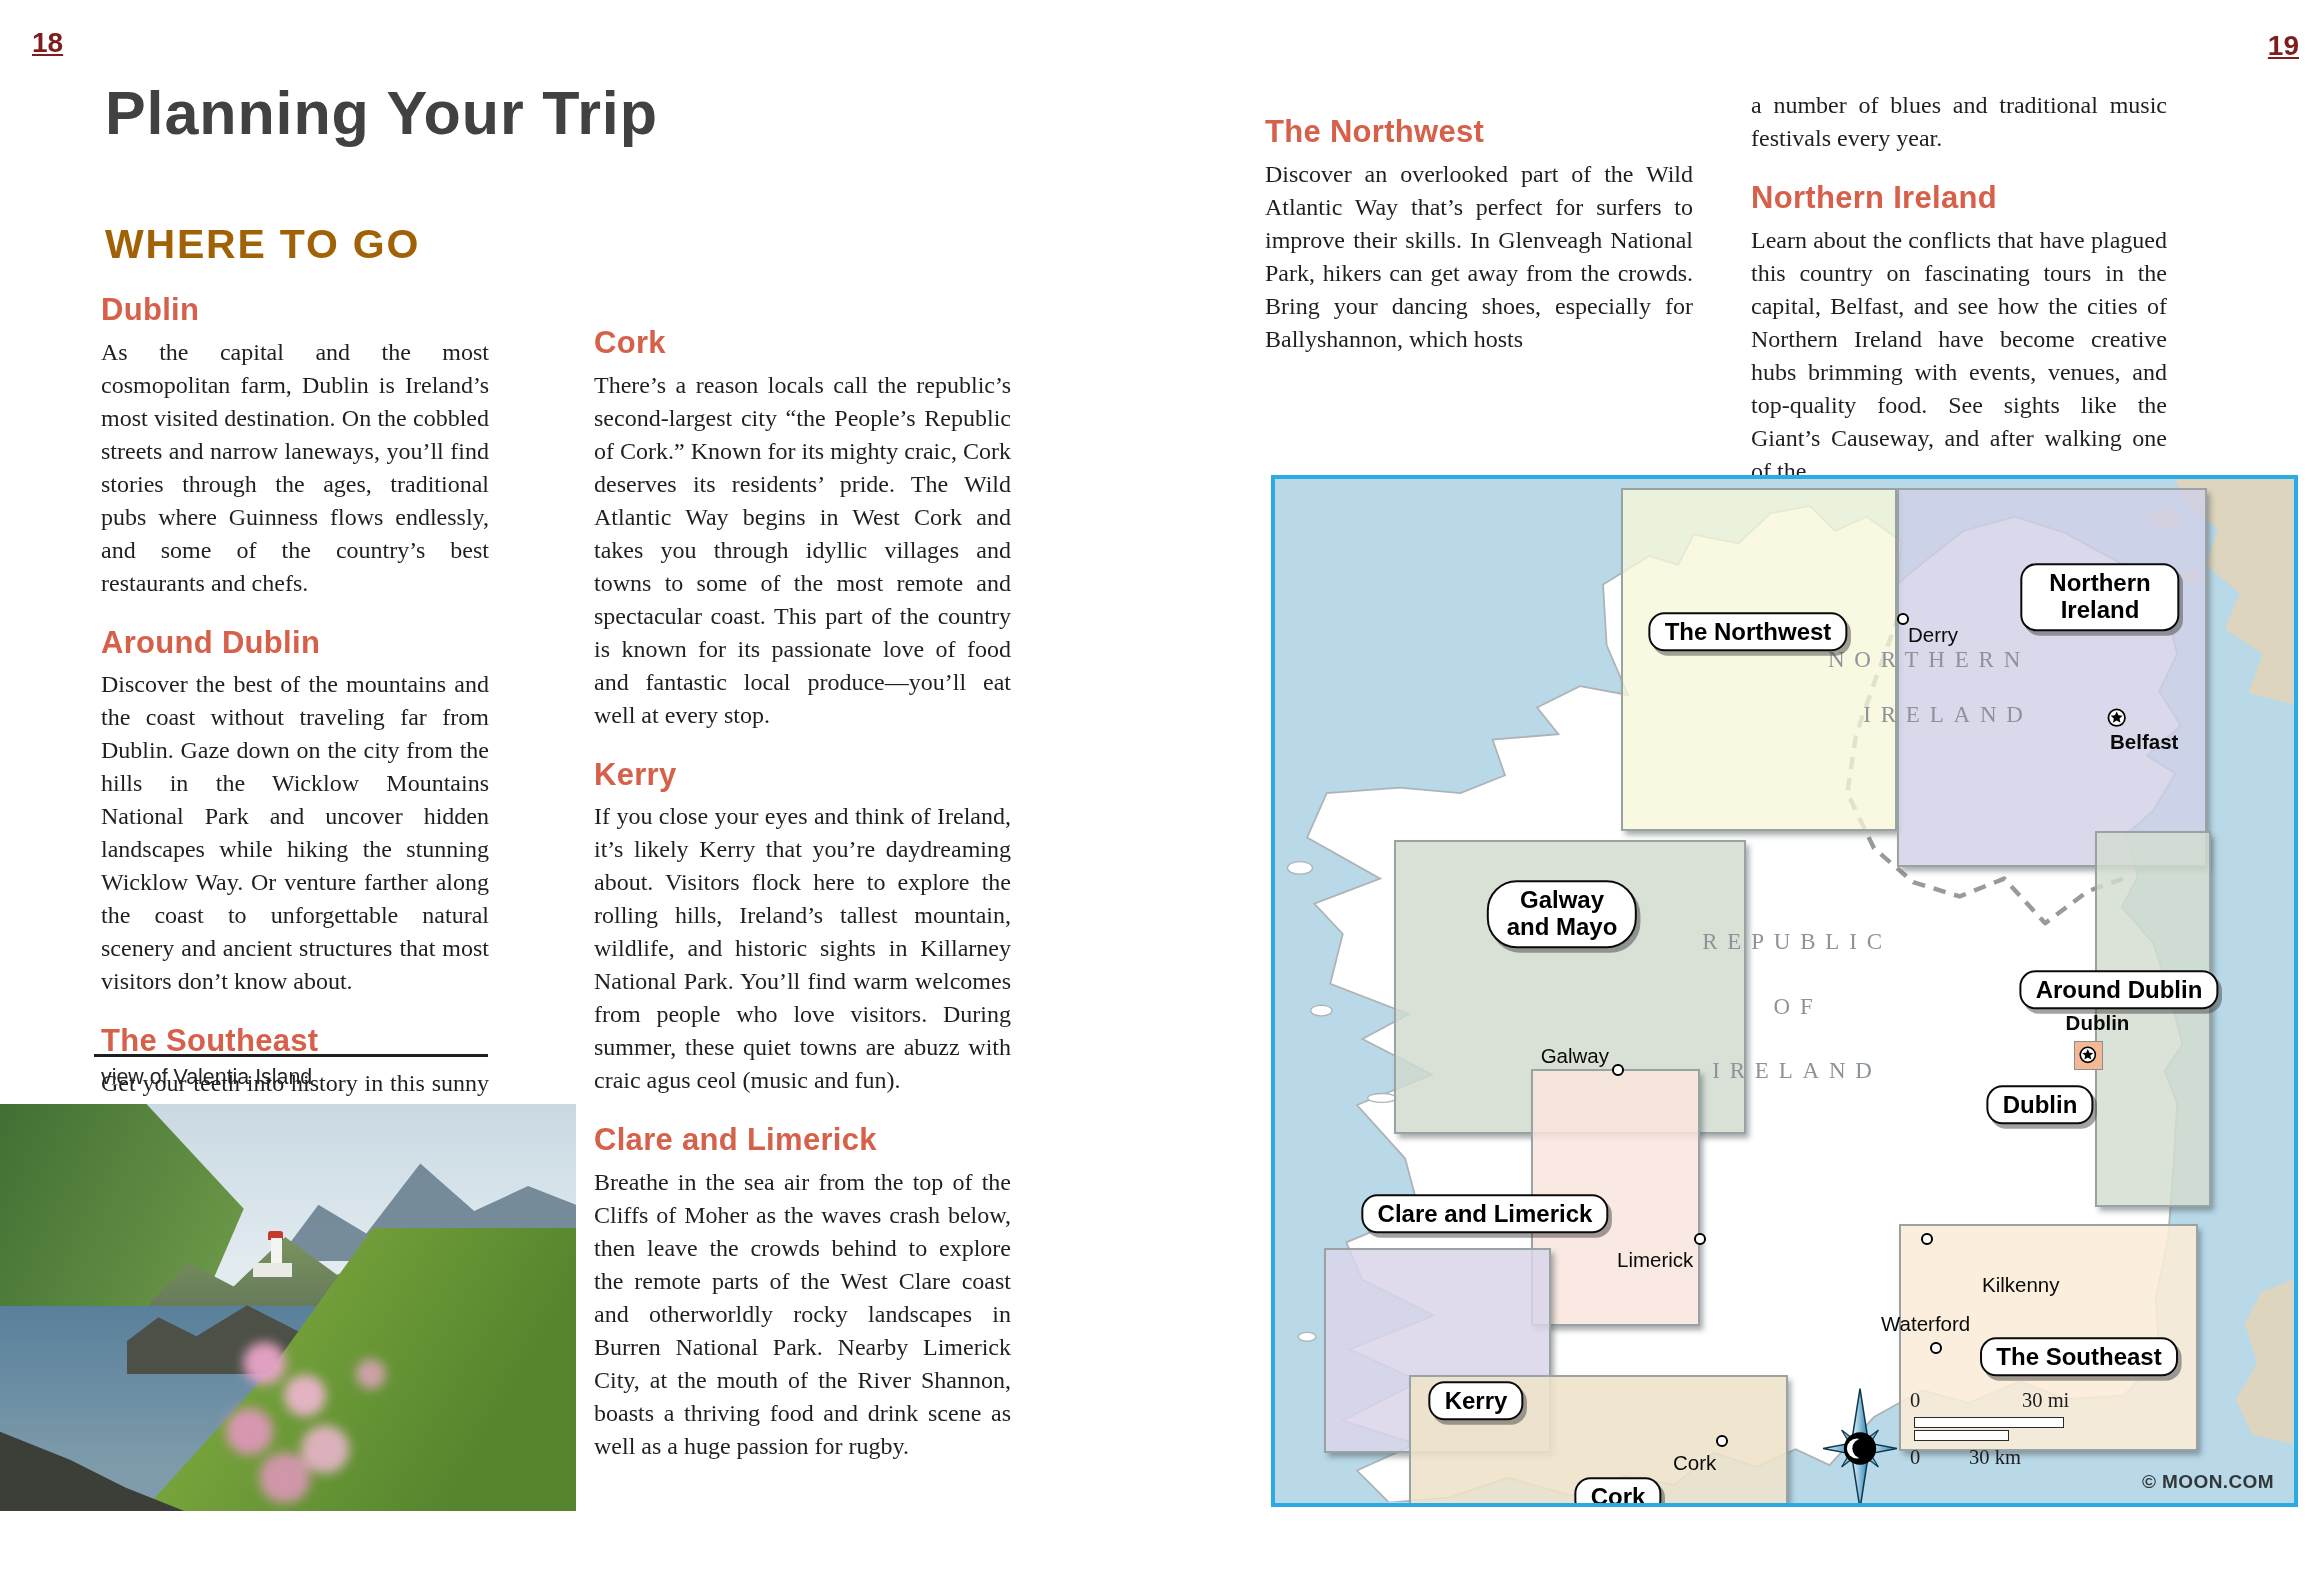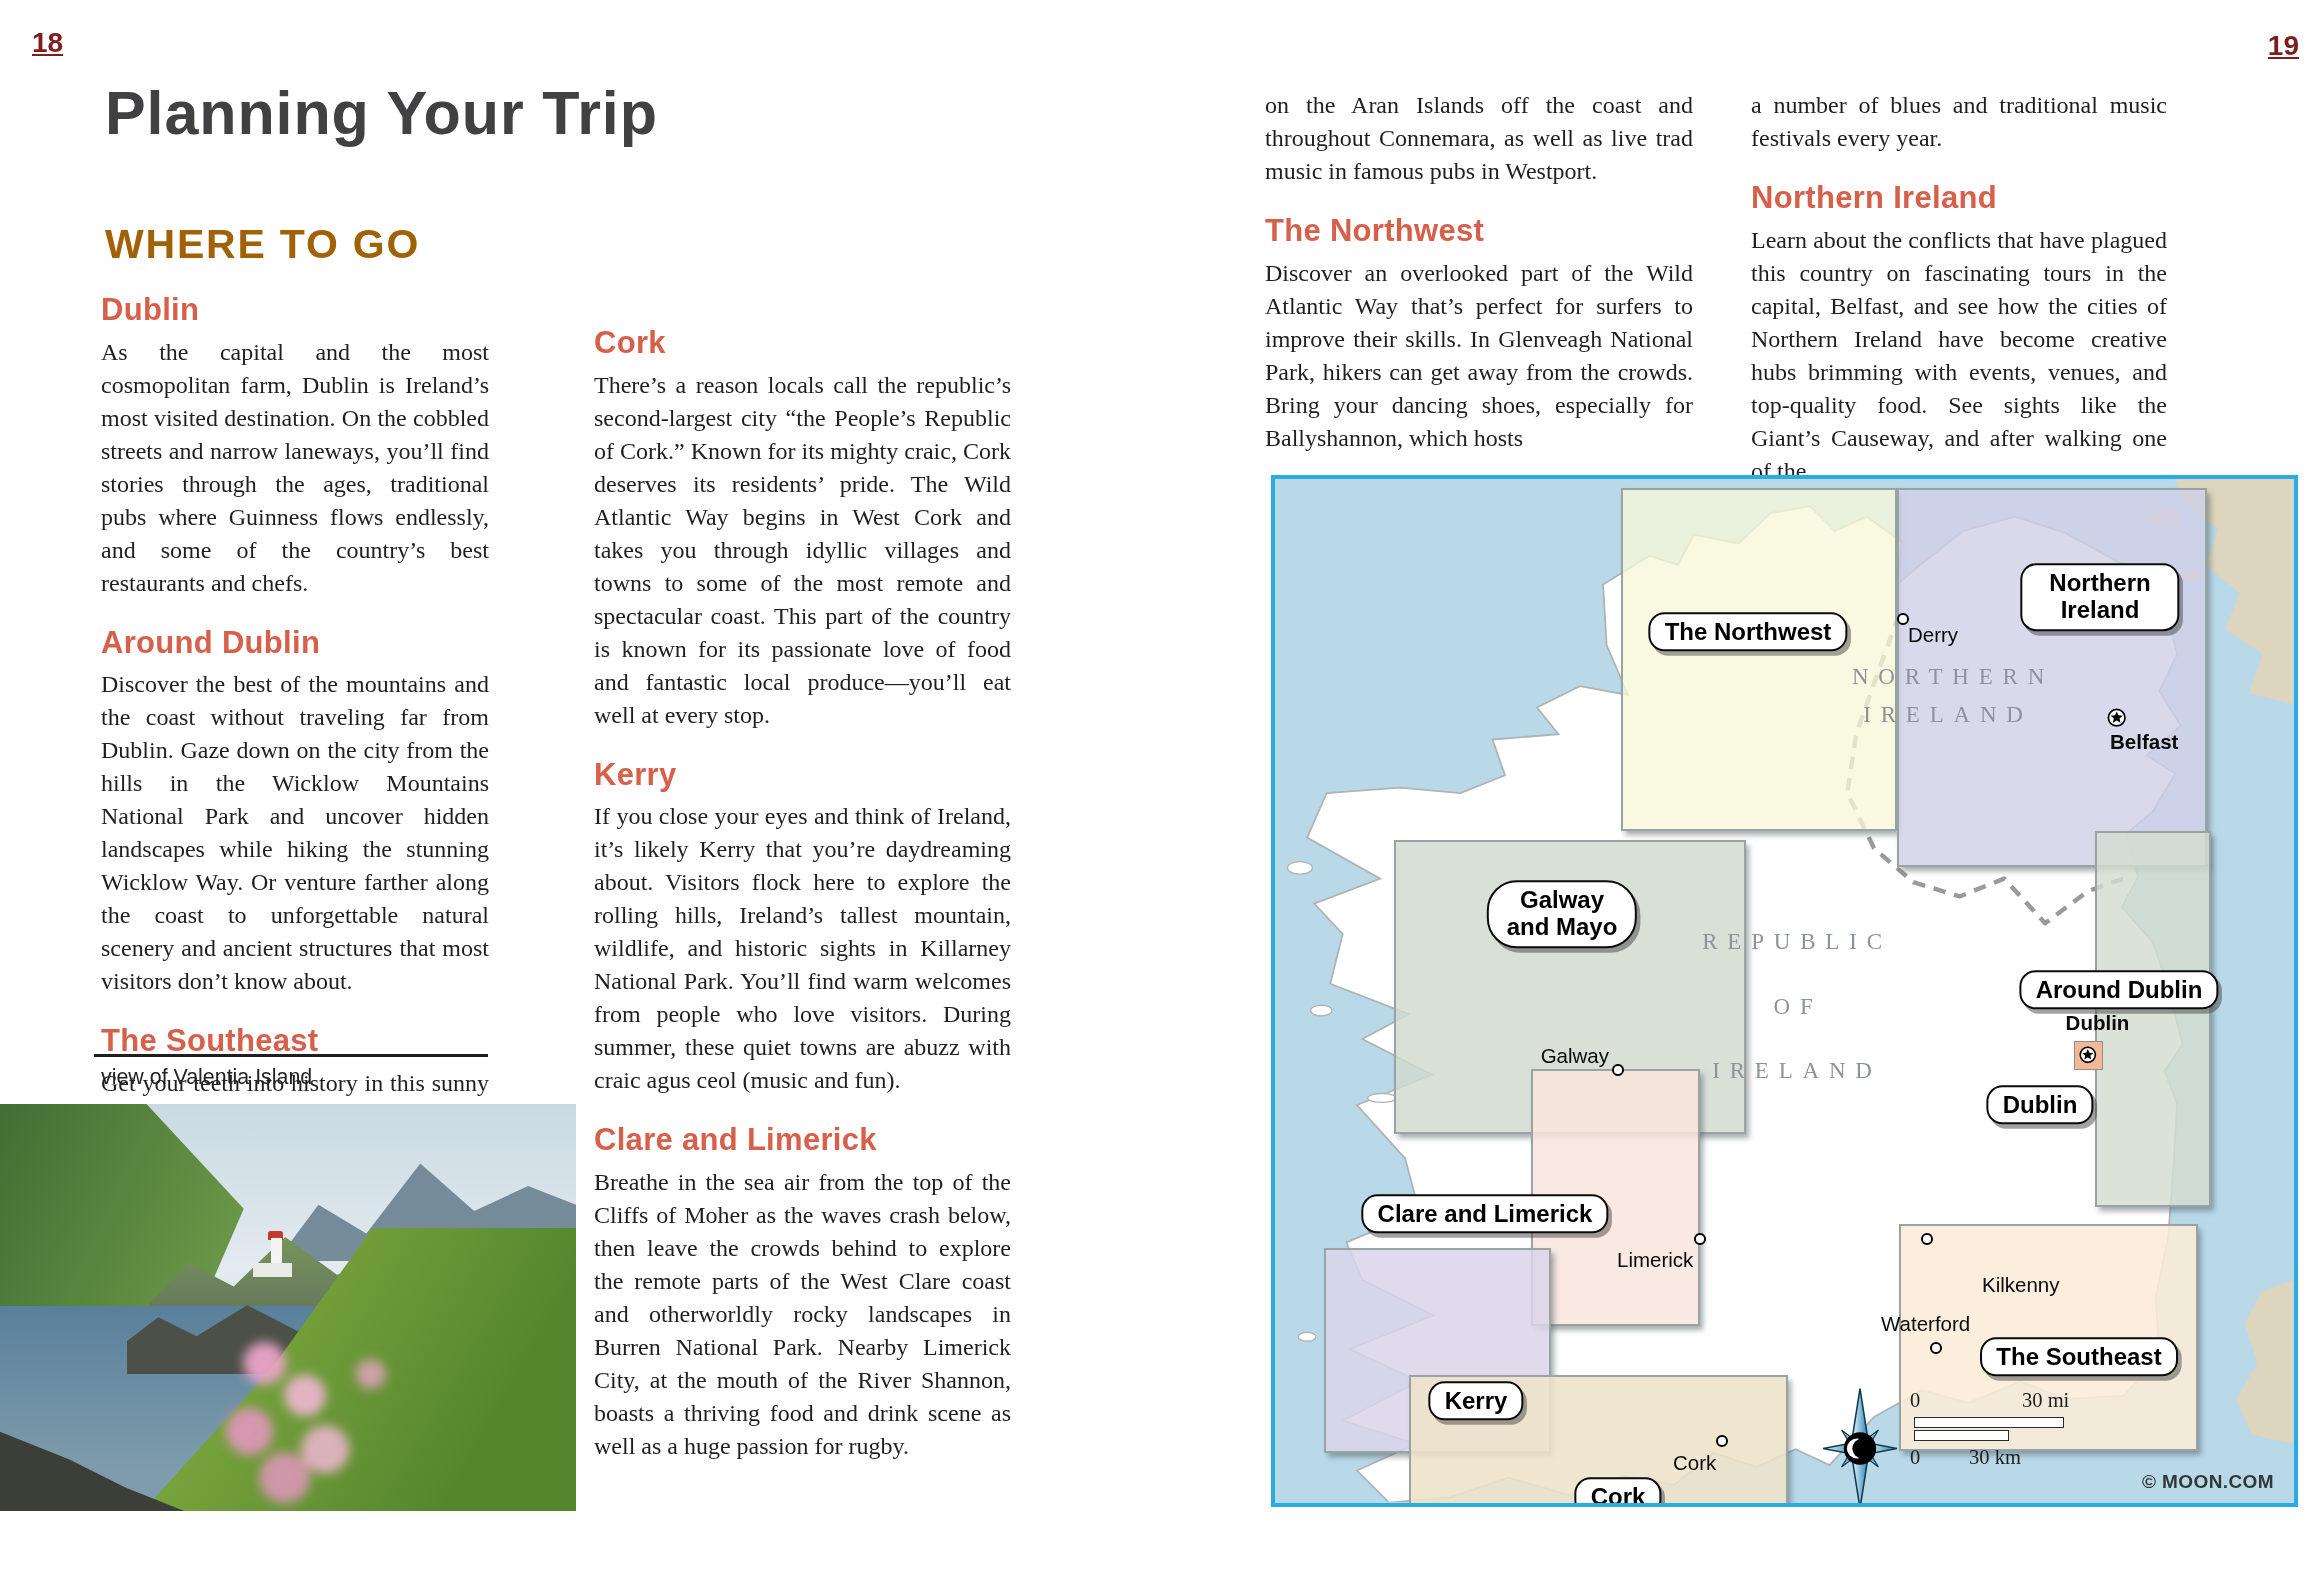--- a/index.html
+++ b/index.html
@@ -115,21 +115,20 @@
     <h3 class="sec">Cork</h3>
     <p>There’s a reason locals call the republic’s second-largest city “the People’s Republic of Cork.” Known for its mighty craic, Cork deserves its residents’ pride. The Wild Atlantic Way begins in West Cork and takes you through idyllic villages and towns to some of the most remote and spectacular coast. This part of the country is known for its passionate love of food and fantastic local produce—you’ll eat well at every stop.</p>
     <h3 class="sec">Kerry</h3>
     <p>If you close your eyes and think of Ireland, it’s likely Kerry that you’re daydreaming about. Visitors flock here to explore the rolling hills, Ireland’s tallest mountain, wildlife, and historic sights in Killarney National Park. You’ll find warm welcomes from people who love visitors. During summer, these quiet towns are abuzz with craic agus ceol (music and fun).</p>
     <h3 class="sec">Clare and Limerick</h3>
     <p>Breathe in the sea air from the top of the Cliffs of Moher as the waves crash below, then leave the crowds behind to explore the remote parts of the West Clare coast and otherworldly rocky landscapes in Burren National Park. Nearby Limerick City, at the mouth of the River Shannon, boasts a thriving food and drink scene as well as a huge passion for rugby.</p>
 
   </div>
 
   <div class="bodycol" style="left:1265px; top:89px; width:428px;">
-    <p>on the Aran Islands off the coast and throughout Connemara, as well as live trad music in famous pubs in Westport.</p>
     <h3 class="sec">The Northwest</h3>
     <p>Discover an overlooked part of the Wild Atlantic Way that’s perfect for surfers to improve their skills. In Glenveagh National Park, hikers can get away from the crowds. Bring your dancing shoes, especially for Ballyshannon, which hosts</p>
   </div>
 
   <div class="bodycol" style="left:1751px; top:89px; width:416px;">
     <p>a number of blues and traditional music festivals every year.</p>
     <h3 class="sec">Northern Ireland</h3>
     <p>Learn about the conflicts that have plagued this country on fascinating tours in the capital, Belfast, and see how the cities of Northern Ireland have become creative hubs brimming with events, venues, and top-quality food. See sights like the Giant’s Causeway, and after walking one of the</p>
   </div>
 
@@ -165,21 +164,21 @@
 
     <div class="rbox" style="left:346px; top:9px;  width:276px; height:343px; background:rgba(247,247,216,.78);"></div>
     <div class="rbox" style="left:622px; top:9px;  width:310px; height:379px; background:rgba(209,208,231,.8);"></div>
     <div class="rbox" style="left:119px; top:361px; width:352px; height:294px; background:rgba(209,218,206,.82);"></div>
     <div class="rbox" style="left:820px; top:352px; width:116px; height:376px; background:rgba(211,221,208,.82);"></div>
     <div class="rbox" style="left:624px; top:745px; width:299px; height:227px; background:rgba(251,236,215,.88);"></div>
     <div class="rbox" style="left:256px; top:590px; width:169px; height:257px; background:rgba(249,228,221,.85);"></div>
     <div class="rbox" style="left:49px;  top:769px; width:227px; height:205px; background:rgba(217,213,234,.85);"></div>
     <div class="rbox" style="left:134px; top:896px;width:379px; height:136px; background:rgba(238,226,201,.88);"></div>
 
-    <div class="terr" style="left:678px; top:168px;margin-top:17px;">NORTHERN</div>
+    <div class="terr" style="left:654px; top:168px;">NORTHERN</div>
     <div class="terr" style="left:673px; top:223px;">IRELAND</div>
     <div class="terr" style="left:522px; top:450px;">REPUBLIC</div>
     <div class="terr" style="left:523px; top:515px;">OF</div>
     <div class="terr" style="left:522px; top:579px;">IRELAND</div>
 
     <div id="dublin-square">
       <svg width="19.6" height="19.6" viewBox="0 0 22 22">
         <circle cx="11" cy="11" r="8.5" fill="#fff" stroke="#000" stroke-width="1.8"></circle>
         <path d="M11 4.5 L12.8 8.6 L17.2 9 L13.9 11.9 L14.9 16.2 L11 13.9 L7.1 16.2 L8.1 11.9 L4.8 9 L9.2 8.6 Z" fill="#000"></path>
       </svg>

